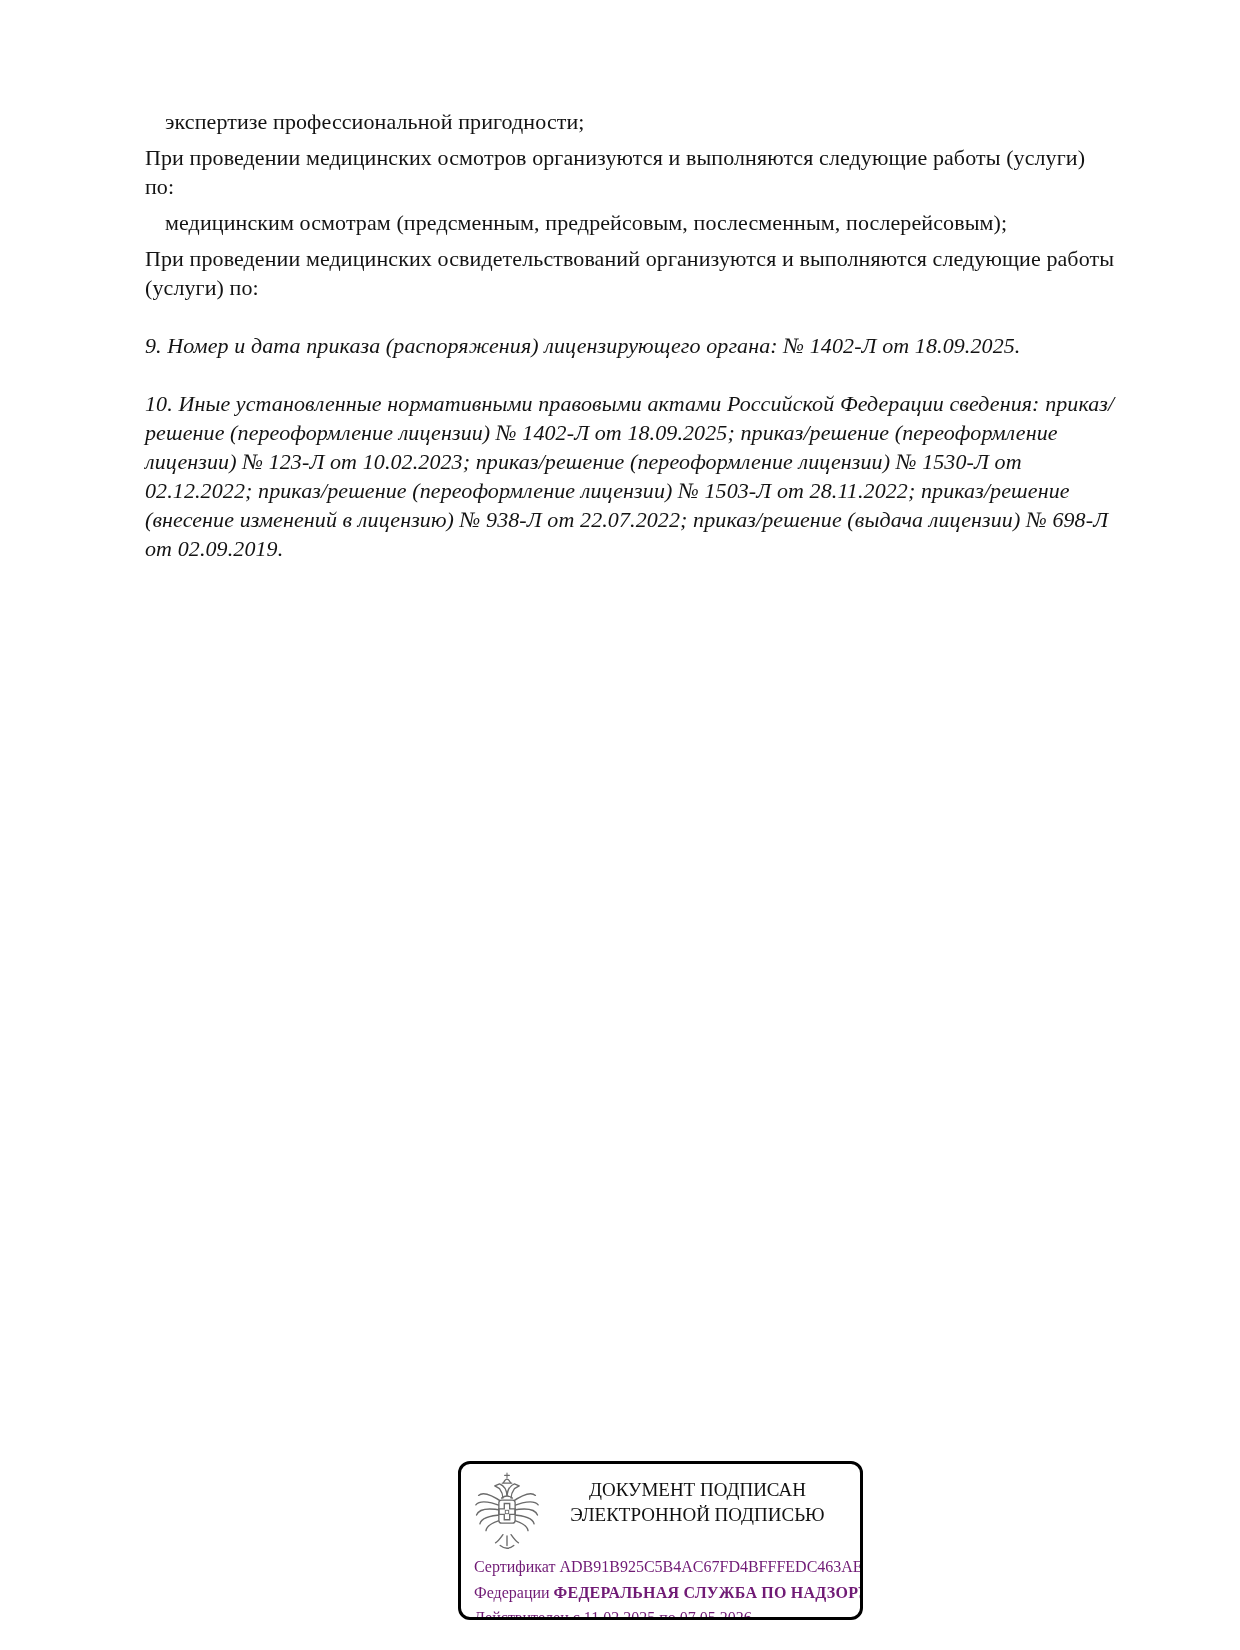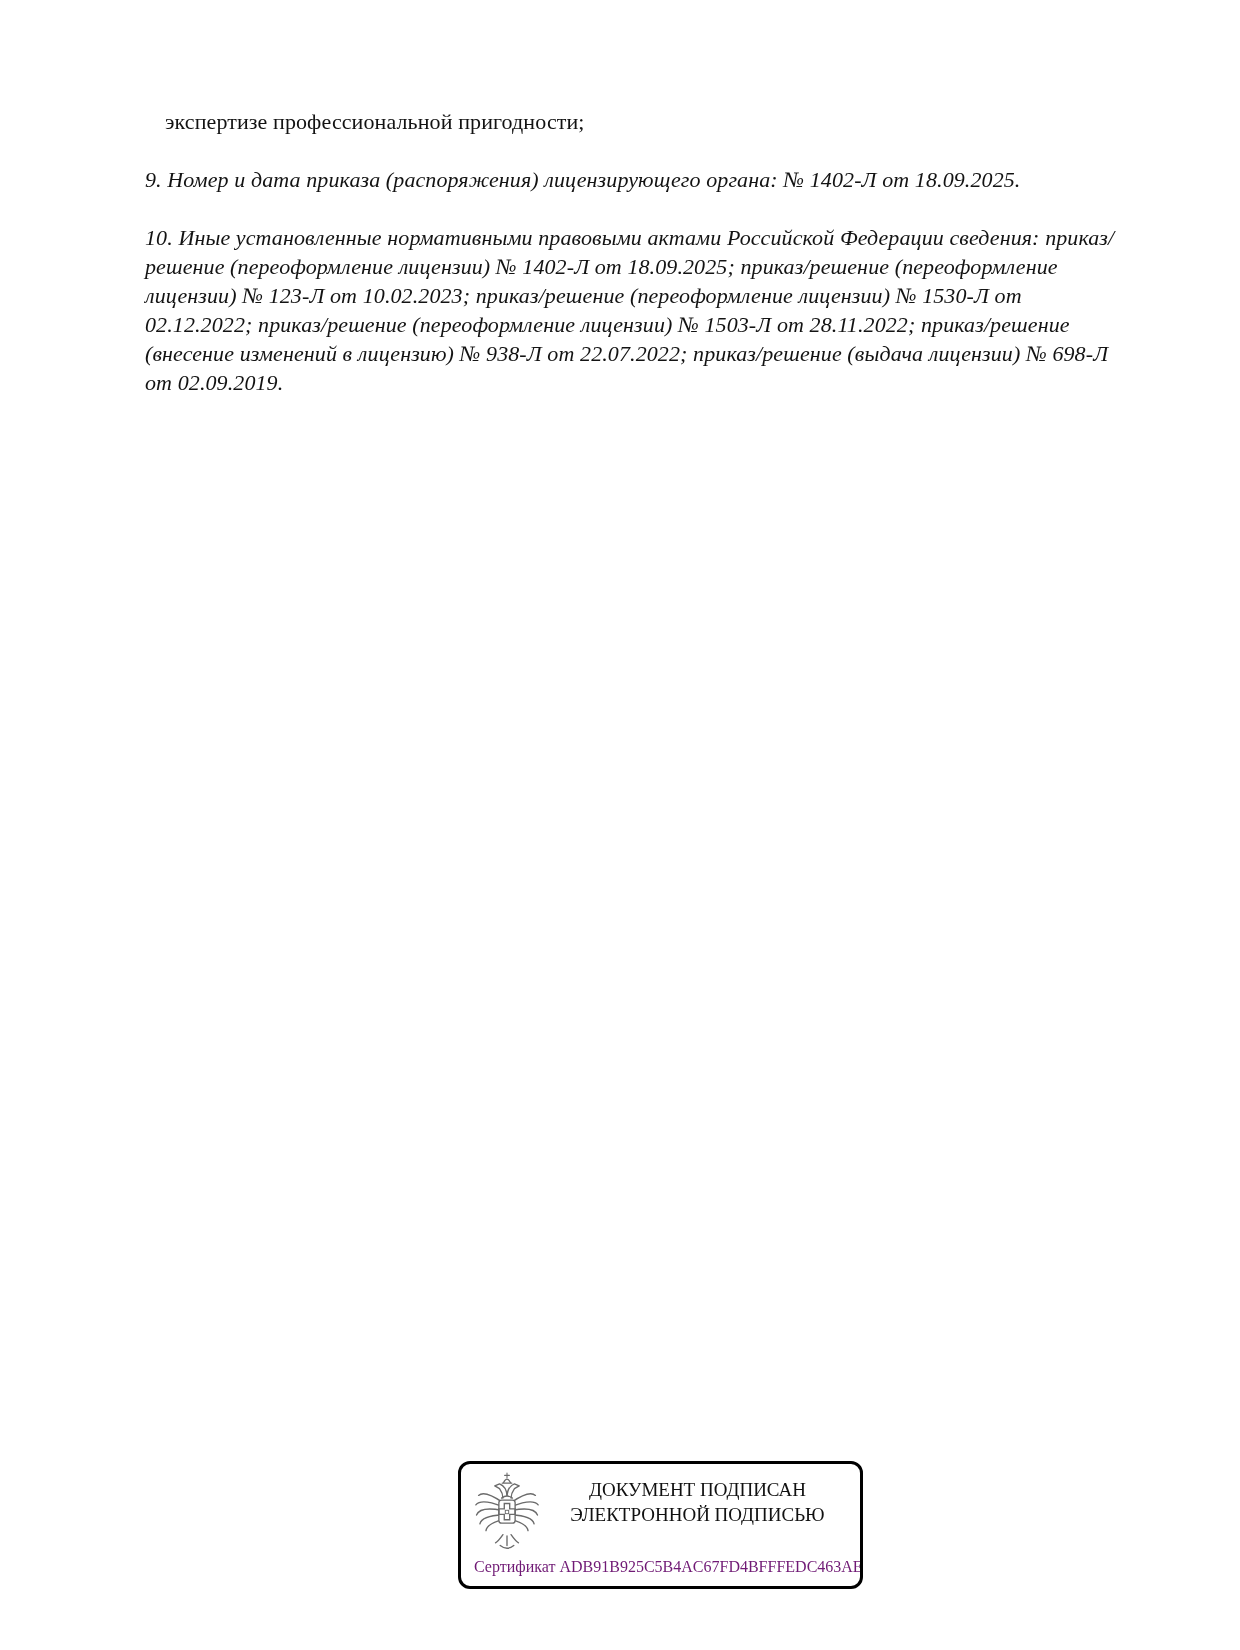--- a/index.html
+++ b/index.html
@@ -40,21 +40,21 @@
   .doc-body p.gap {
     margin-top: 29px;
     font-style: italic;
   }
   
   .stamp {
     position: absolute;
     left: 458px;
     top: 1461px;
     width: 405px;
-    height: 128px;
+    height: 159px;
     border: 3px solid #000000;
     border-radius: 12px;
     background: #ffffff;
     box-sizing: border-box;
     overflow: hidden;
   }
   .stamp-header {
     display: flex;
     align-items: flex-start;
     height: 88px;
@@ -89,20 +89,23 @@
     letter-spacing: 0.2px;
   }
 </style>
 </head>
 <body>
 
 <div class="page">
 
   <div class="doc-body">
       <p class="indent ">экспертизе профессиональной пригодности;</p>
+      <p class="">При проведении медицинских осмотров организуются и выполняются следующие работы (услуги) по:</p>
+      <p class="indent ">медицинским осмотрам (предсменным, предрейсовым, послесменным, послерейсовым);</p>
+      <p class="">При проведении медицинских освидетельствований организуются и выполняются следующие работы (услуги) по:</p>
       <p class="gap">9. Номер и дата приказа (распоряжения) лицензирующего органа: № 1402-Л от 18.09.2025.</p>
       <p class="gap">10. Иные установленные нормативными правовыми актами Российской Федерации сведения: приказ/решение (переоформление лицензии) № 1402-Л от 18.09.2025; приказ/решение (переоформление лицензии) № 123-Л от 10.02.2023; приказ/решение (переоформление лицензии) № 1530-Л от 02.12.2022; приказ/решение (переоформление лицензии) № 1503-Л от 28.11.2022; приказ/решение (внесение изменений в лицензию) № 938-Л от 22.07.2022; приказ/решение (выдача лицензии) № 698-Л от 02.09.2019.</p>
     </div>
 
   <div class="stamp">
     <div class="stamp-header">
       <svg class="stamp-emblem" viewBox="0 0 100 124" width="68" height="84" aria-hidden="true">
         <g fill="none" stroke="#6b6b6b" stroke-width="2" stroke-linecap="round" stroke-linejoin="round">
 
           <path d="M50,3 v7 M46.5,6.5 h7" stroke-width="1.6"></path>

